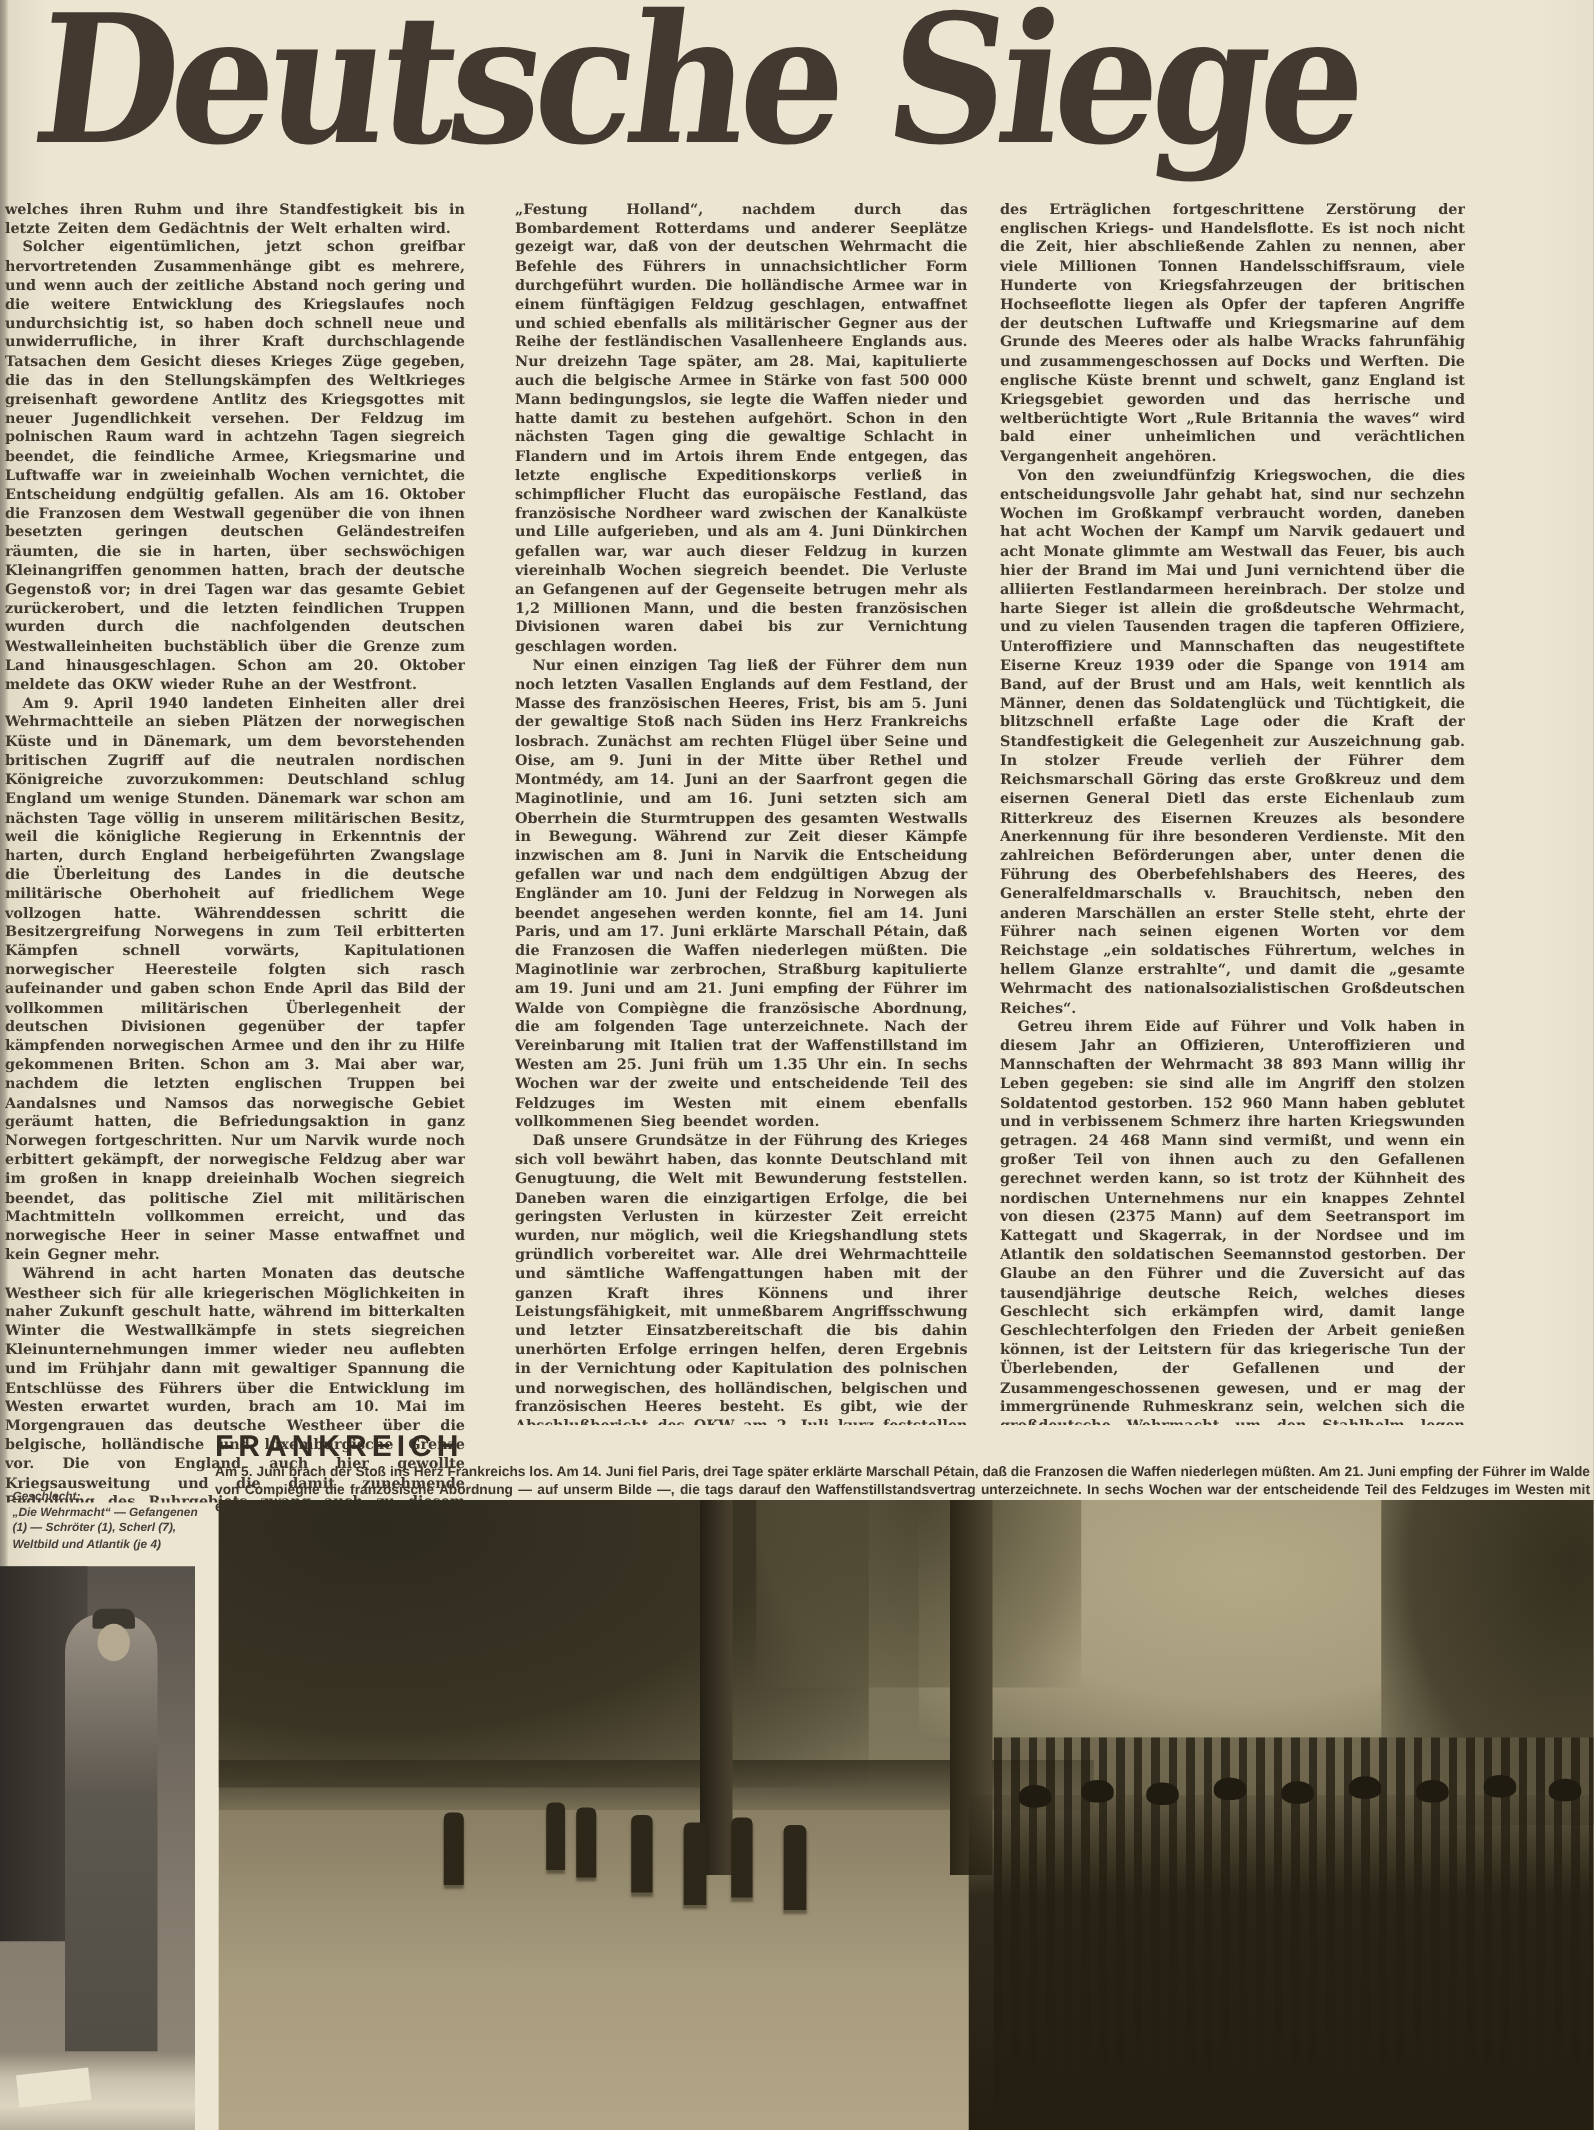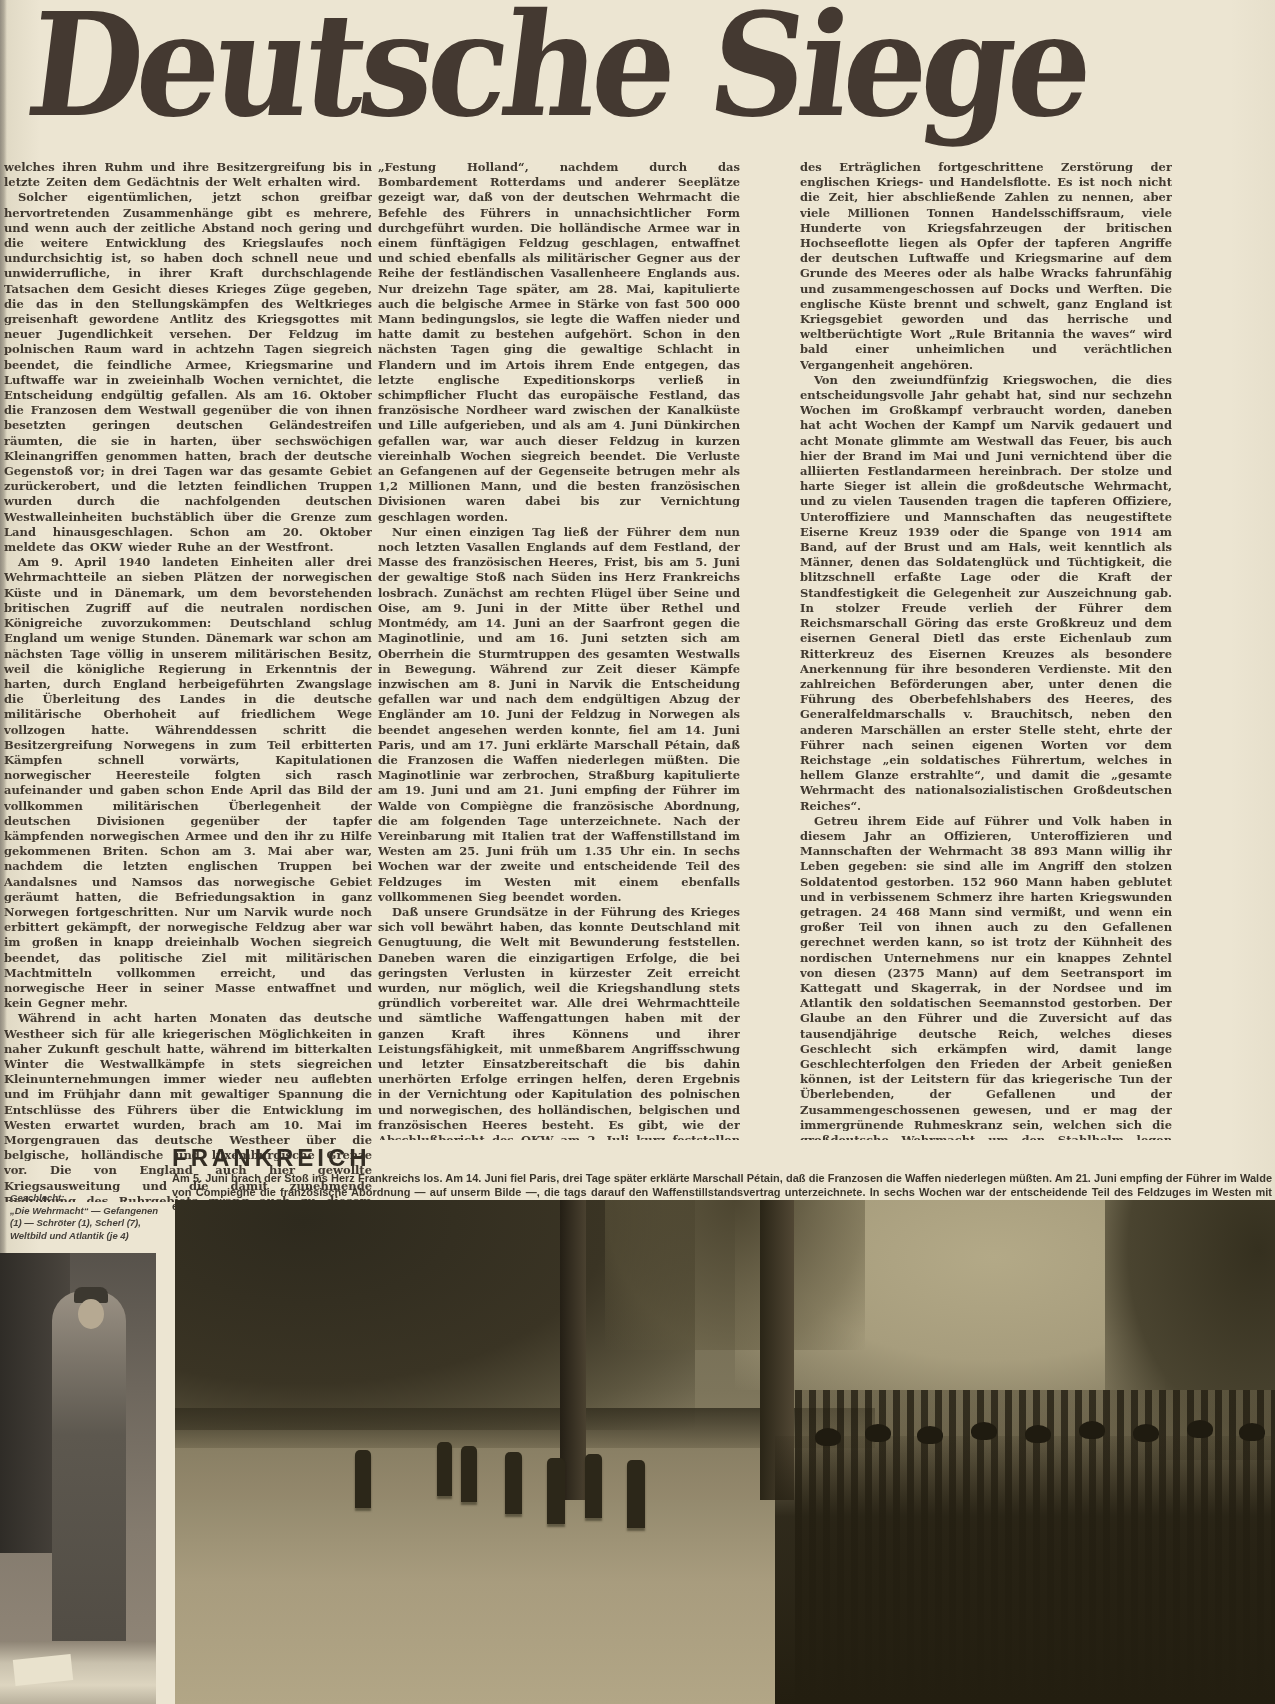--- a/index.html
+++ b/index.html
@@ -20,21 +20,21 @@
   }
   
   .col{
     position:absolute;top:160px;height:1042px;overflow:hidden;
     font-size:11.5px;line-height:15.2px;font-weight:bold;text-align:justify;
     word-spacing:2px;color:#413930;
   }
   .col p{margin:0;text-indent:14px;}
   .col p.cont{text-indent:0;}
   #col1{left:4px;width:368px;}
-  #col2{left:378px;width:362px;height:980px;}
+  #col2{left:412px;width:362px;height:980px;}
   #col3{left:800px;width:372px;height:980px;}
   
   .caption-band{position:absolute;left:172px;top:1140px;width:1100px;color:#362f26;}
   .frank-label{
     float:left;margin:4px 18px 0 0;
     font-family:"Liberation Sans",sans-serif;font-weight:bold;font-size:24px;
     letter-spacing:4px;color:#332d24;
   }
   .caption-text{
     font-family:"Liberation Sans",sans-serif;font-weight:bold;font-size:11px;
@@ -93,21 +93,21 @@
 </style>
 </head>
 <body>
 
 <div id="page">
   <div class="scan-edge"></div>
 
   <div class="headline">Deutsche Siege</div>
 
   <div class="col" id="col1">
-    <p class="cont">welches ihren Ruhm und ihre Besitzergreifung bis in letzte Zeiten dem Gedächtnis der Welt erhalten wird.</p>
+    <p class="cont">welches ihren Ruhm und ihre Standfestigkeit bis in letzte Zeiten dem Gedächtnis der Welt erhalten wird.</p>
     <p>Solcher eigentümlichen, jetzt schon greifbar hervortretenden Zusammenhänge gibt es mehrere, und wenn auch der zeitliche Abstand noch gering und die weitere Entwicklung des Kriegslaufes noch undurchsichtig ist, so haben doch schnell neue und unwiderrufliche, in ihrer Kraft durchschlagende Tatsachen dem Gesicht dieses Krieges Züge gegeben, die das in den Stellungskämpfen des Weltkrieges greisenhaft gewordene Antlitz des Kriegsgottes mit neuer Jugendlichkeit versehen. Der Feldzug im polnischen Raum ward in achtzehn Tagen siegreich beendet, die feindliche Armee, Kriegsmarine und Luftwaffe war in zweieinhalb Wochen vernichtet, die Entscheidung endgültig gefallen. Als am 16. Oktober die Franzosen dem Westwall gegenüber die von ihnen besetzten geringen deutschen Geländestreifen räumten, die sie in harten, über sechswöchigen Kleinangriffen genommen hatten, brach der deutsche Gegenstoß vor; in drei Tagen war das gesamte Gebiet zurückerobert, und die letzten feindlichen Truppen wurden durch die nachfolgenden deutschen Westwalleinheiten buchstäblich über die Grenze zum Land hinausgeschlagen. Schon am 20. Oktober meldete das OKW wieder Ruhe an der Westfront.</p>
     <p>Am 9. April 1940 landeten Einheiten aller drei Wehrmachtteile an sieben Plätzen der norwegischen Küste und in Dänemark, um dem bevorstehenden britischen Zugriff auf die neutralen nordischen Königreiche zuvorzukommen: Deutschland schlug England um wenige Stunden. Dänemark war schon am nächsten Tage völlig in unserem militärischen Besitz, weil die königliche Regierung in Erkenntnis der harten, durch England herbeigeführten Zwangslage die Überleitung des Landes in die deutsche militärische Oberhoheit auf friedlichem Wege vollzogen hatte. Währenddessen schritt die Besitzergreifung Norwegens in zum Teil erbitterten Kämpfen schnell vorwärts, Kapitulationen norwegischer Heeresteile folgten sich rasch aufeinander und gaben schon Ende April das Bild der vollkommen militärischen Überlegenheit der deutschen Divisionen gegenüber der tapfer kämpfenden norwegischen Armee und den ihr zu Hilfe gekommenen Briten. Schon am 3. Mai aber war, nachdem die letzten englischen Truppen bei Aandalsnes und Namsos das norwegische Gebiet geräumt hatten, die Befriedungsaktion in ganz Norwegen fortgeschritten. Nur um Narvik wurde noch erbittert gekämpft, der norwegische Feldzug aber war im großen in knapp dreieinhalb Wochen siegreich beendet, das politische Ziel mit militärischen Machtmitteln vollkommen erreicht, und das norwegische Heer in seiner Masse entwaffnet und kein Gegner mehr.</p>
     <p>Während in acht harten Monaten das deutsche Westheer sich für alle kriegerischen Möglichkeiten in naher Zukunft geschult hatte, während im bitterkalten Winter die Westwallkämpfe in stets siegreichen Kleinunternehmungen immer wieder neu auflebten und im Frühjahr dann mit gewaltiger Spannung die Entschlüsse des Führers über die Entwicklung im Westen erwartet wurden, brach am 10. Mai im Morgengrauen das deutsche Westheer über die belgische, holländische und luxemburgische Grenze vor. Die von England auch hier gewollte Kriegsausweitung und die damit zunehmende Bedrohung des Ruhrgebiets zwang auch zu diesem Angriff, der den vereinigten Gegnern abermals um nur wenige Tage zuvorkam. Schon am sechsten Tage, am 15. Mai, kapitulierte die</p>
   </div>
 
   <div class="col" id="col2">
     <p class="cont">„Festung Holland“, nachdem durch das Bombardement Rotterdams und anderer Seeplätze gezeigt war, daß von der deutschen Wehrmacht die Befehle des Führers in unnachsichtlicher Form durchgeführt wurden. Die holländische Armee war in einem fünftägigen Feldzug geschlagen, entwaffnet und schied ebenfalls als militärischer Gegner aus der Reihe der festländischen Vasallenheere Englands aus. Nur dreizehn Tage später, am 28. Mai, kapitulierte auch die belgische Armee in Stärke von fast 500 000 Mann bedingungslos, sie legte die Waffen nieder und hatte damit zu bestehen aufgehört. Schon in den nächsten Tagen ging die gewaltige Schlacht in Flandern und im Artois ihrem Ende entgegen, das letzte englische Expeditionskorps verließ in schimpflicher Flucht das europäische Festland, das französische Nordheer ward zwischen der Kanalküste und Lille aufgerieben, und als am 4. Juni Dünkirchen gefallen war, war auch dieser Feldzug in kurzen viereinhalb Wochen siegreich beendet. Die Verluste an Gefangenen auf der Gegenseite betrugen mehr als 1,2 Millionen Mann, und die besten französischen Divisionen waren dabei bis zur Vernichtung geschlagen worden.</p>
     <p>Nur einen einzigen Tag ließ der Führer dem nun noch letzten Vasallen Englands auf dem Festland, der Masse des französischen Heeres, Frist, bis am 5. Juni der gewaltige Stoß nach Süden ins Herz Frankreichs losbrach. Zunächst am rechten Flügel über Seine und Oise, am 9. Juni in der Mitte über Rethel und Montmédy, am 14. Juni an der Saarfront gegen die Maginotlinie, und am 16. Juni setzten sich am Oberrhein die Sturmtruppen des gesamten Westwalls in Bewegung. Während zur Zeit dieser Kämpfe inzwischen am 8. Juni in Narvik die Entscheidung gefallen war und nach dem endgültigen Abzug der Engländer am 10. Juni der Feldzug in Norwegen als beendet angesehen werden konnte, fiel am 14. Juni Paris, und am 17. Juni erklärte Marschall Pétain, daß die Franzosen die Waffen niederlegen müßten. Die Maginotlinie war zerbrochen, Straßburg kapitulierte am 19. Juni und am 21. Juni empfing der Führer im Walde von Compiègne die französische Abordnung, die am folgenden Tage unterzeichnete. Nach der Vereinbarung mit Italien trat der Waffenstillstand im Westen am 25. Juni früh um 1.35 Uhr ein. In sechs Wochen war der zweite und entscheidende Teil des Feldzuges im Westen mit einem ebenfalls vollkommenen Sieg beendet worden.</p>
     <p>Daß unsere Grundsätze in der Führung des Krieges sich voll bewährt haben, das konnte Deutschland mit Genugtuung, die Welt mit Bewunderung feststellen. Daneben waren die einzigartigen Erfolge, die bei geringsten Verlusten in kürzester Zeit erreicht wurden, nur möglich, weil die Kriegshandlung stets gründlich vorbereitet war. Alle drei Wehrmachtteile und sämtliche Waffengattungen haben mit der ganzen Kraft ihres Könnens und ihrer Leistungsfähigkeit, mit unmeßbarem Angriffsschwung und letzter Einsatzbereitschaft die bis dahin unerhörten Erfolge erringen helfen, deren Ergebnis in der Vernichtung oder Kapitulation des polnischen und norwegischen, des holländischen, belgischen und französischen Heeres besteht. Es gibt, wie der Abschlußbericht des OKW am 2. Juli kurz feststellen konnte, keine Alliierten mehr! Hinzu kommt die Vernichtung der Luftwaffen jener Staaten, die Außergefechtsetzung ihrer Flotten und die heute schon bis an die Grenze</p>
   </div>

